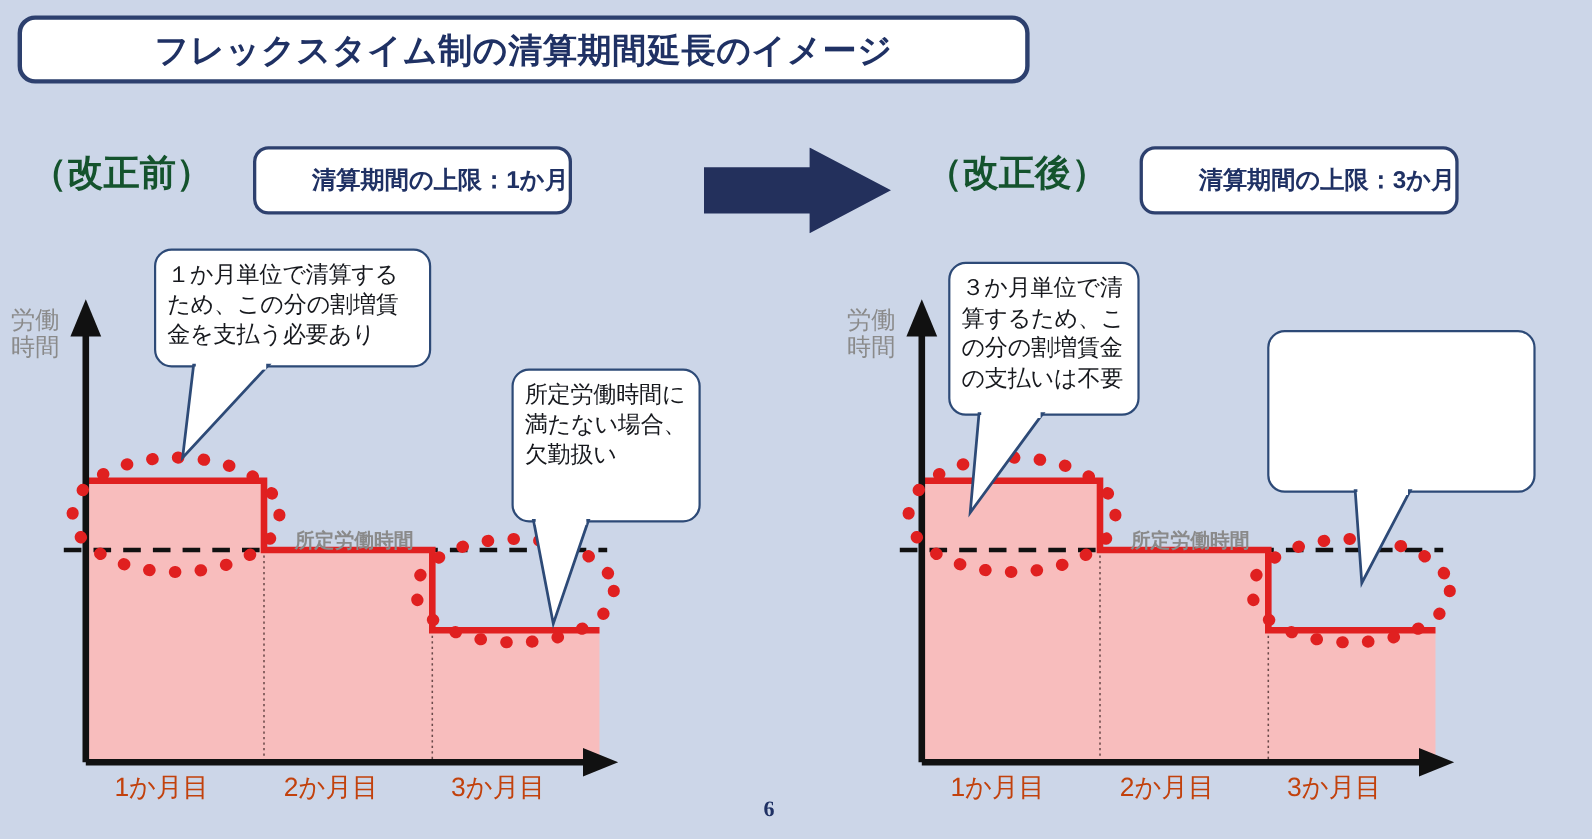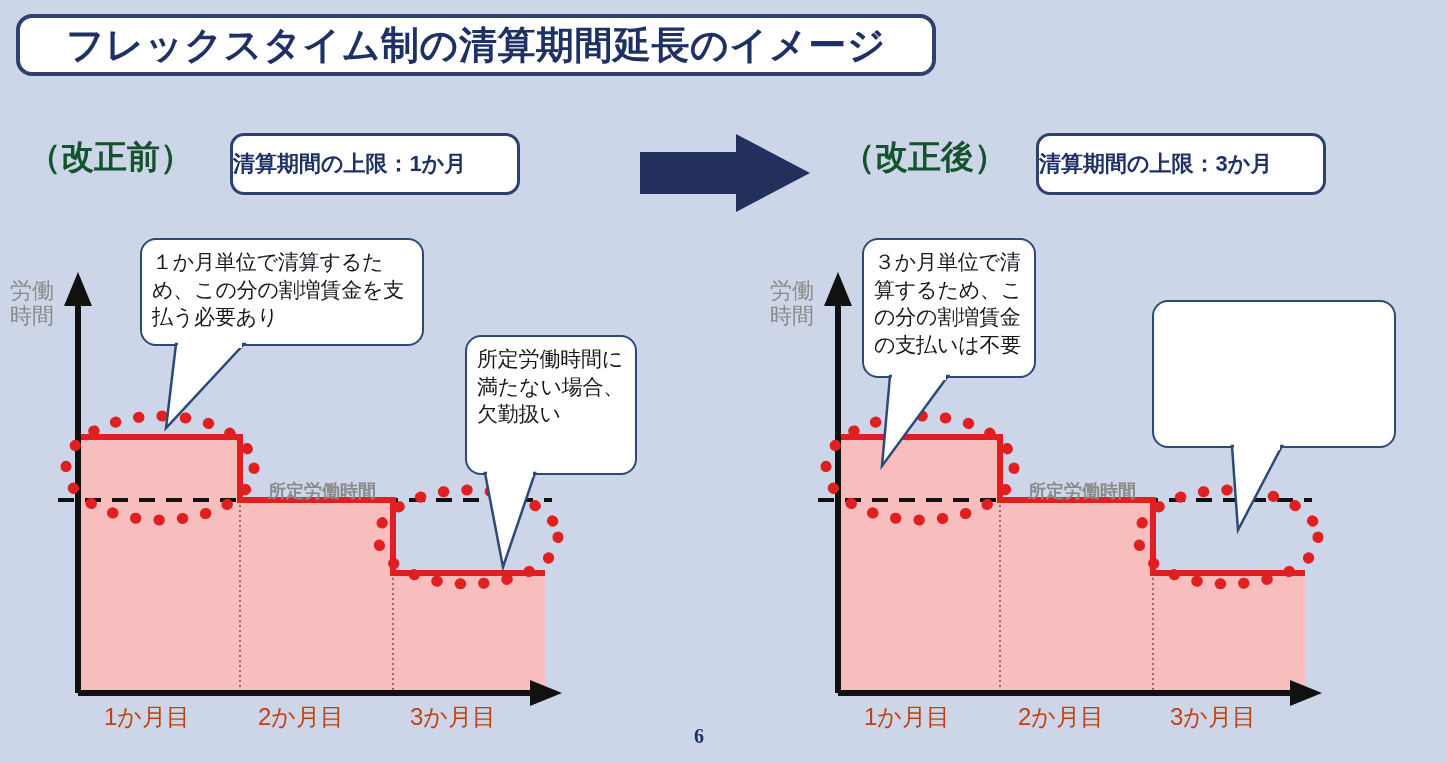--- a/index.html
+++ b/index.html
@@ -13,35 +13,35 @@
   .slide{position:absolute;inset:0;}
 
   
   .title-box{
     position:absolute;left:16px;top:14px;width:920px;height:62px;
     background:#ffffff;border:4px solid #2d406e;border-radius:16px;
     display:flex;align-items:center;justify-content:center;
     box-sizing:border-box;
   }
   .title-text{
-    font-size:38px;font-weight:bold;color:#1f3164;
+    font-size:31px;font-weight:bold;color:#1f3164;
     letter-spacing:.5px;white-space:nowrap;line-height:1;
   }
 
   
   .sec-label{
     position:absolute;font-size:33px;font-weight:bold;color:#14532d;
     white-space:nowrap;line-height:1;
   }
   .sec-label.before{left:28px;top:140px;}
   .sec-label.after{left:842px;top:140px;}
 
   .pill{
     position:absolute;background:#fff;border:3px solid #2d406e;border-radius:14px;
-    display:flex;align-items:center;justify-content:flex-start;box-sizing:border-box;
+    display:flex;align-items:center;justify-content:flex-end;box-sizing:border-box;
   }
   .pill-text{font-size:22px;font-weight:bold;color:#1f3164;white-space:nowrap;line-height:1;}
   .pill.before{left:230px;top:133px;width:290px;height:62px;}
   .pill.after{left:1036px;top:133px;width:290px;height:62px;}
 
   
   .big-arrow{position:absolute;left:640px;top:134px;width:170px;height:78px;}
 
   
   .chart{position:absolute;top:250px;width:560px;height:500px;}
@@ -159,21 +159,21 @@
       <ellipse cx="468" cy="287" rx="90" ry="47" fill="none" stroke="#e02020" stroke-width="11" stroke-linecap="round" stroke-dasharray="0.5,23"></ellipse>
     </svg>
 
     <div class="std-label" style="left:268px;top:232px;">所定労働時間</div>
 
     <div class="xtick" style="left:104px;top:455px;">1か月目</div>
     <div class="xtick" style="left:258px;top:455px;">2か月目</div>
     <div class="xtick" style="left:410px;top:455px;">3か月目</div>
   </div>
 
-  <div class="callout" style="left:140px;top:238px;width:284px;height:108px;">
+  <div class="callout" style="left:140px;top:226px;width:252px;height:108px;">
     <svg width="140" height="86" style="left:16px;top:104px;" viewBox="0 0 140 86">
       <polygon points="18,0 86,0 8,84" fill="#ffffff" stroke="#2d4a77" stroke-width="2.5"></polygon>
       <rect x="20" y="-6" width="64" height="10" fill="#ffffff"></rect>
     </svg>
     <p>１か月単位で清算するため、この分の割増賃金を支払う必要あり</p>
   </div>
 
   <div class="callout" style="left:465px;top:335px;width:172px;height:140px;">
     <svg width="70" height="96" style="left:10px;top:136px;" viewBox="0 0 70 96">
       <polygon points="8,0 58,0 26,94" fill="#ffffff" stroke="#2d4a77" stroke-width="2.5"></polygon>

